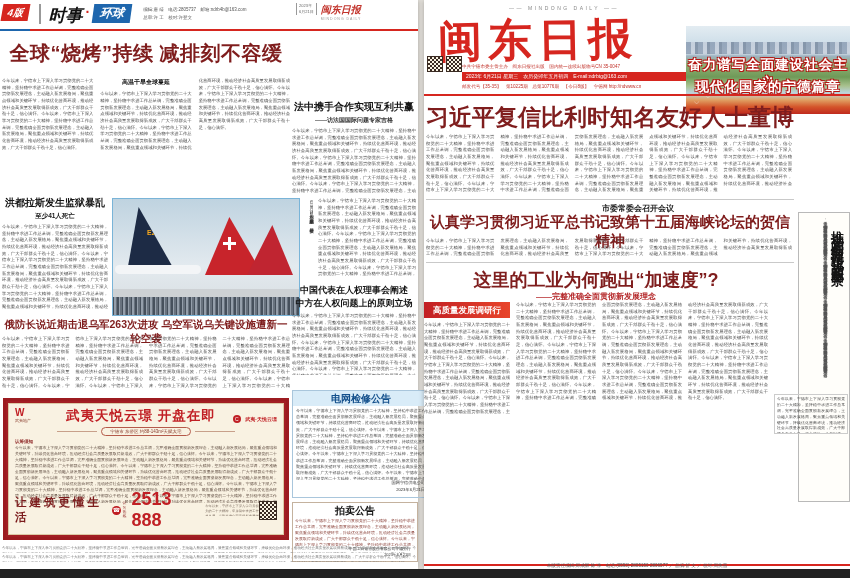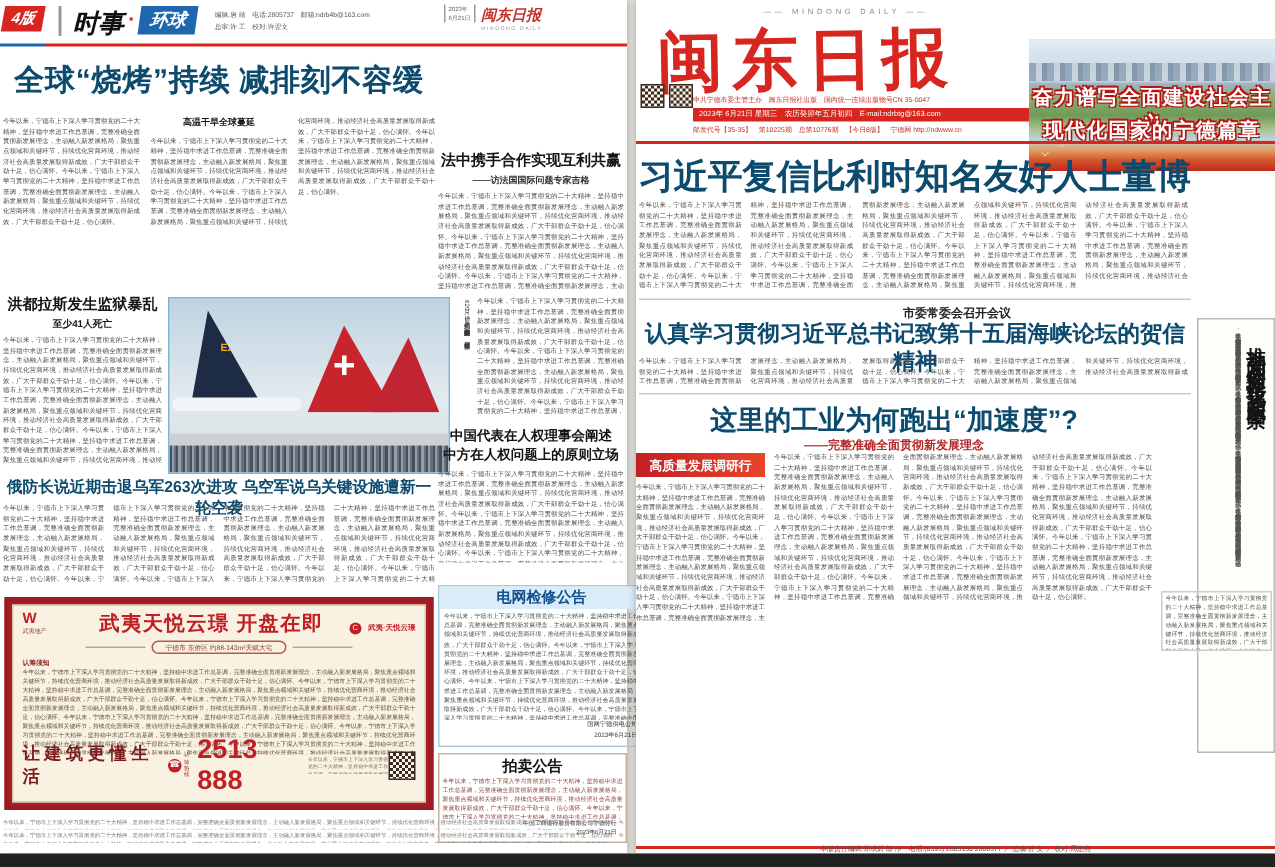--- a/index.html
+++ b/index.html
@@ -4,21 +4,21 @@
 <style>
   html,body{margin:0;padding:0;}
   body{width:850px;height:578px;background:#e7e4de;position:relative;overflow:hidden;
        font-family:"Liberation Sans",sans-serif;-webkit-font-smoothing:antialiased;}
   .abs{position:absolute;}
   .page{position:absolute;top:0;background:#fff;box-shadow:0 0 5px rgba(0,0,0,.3);}
   #pageL{left:0;width:418px;height:569px;}
   #pageR{left:424px;width:426px;height:569px;}
   .f{font-size:4.3px;line-height:1.55;color:#4a4a4a;text-align:justify;overflow:hidden;word-break:break-all;}
   .vf{writing-mode:vertical-rl;font-size:3.9px;line-height:1.6;color:#555;overflow:hidden;word-break:break-all;}
-  .hl{color:#0c4a6e;font-weight:bold;}
+  .hl{color:#7f1d1d;font-weight:bold;}
   .ctr{text-align:center;}
   
   .lp-badge{display:inline-block;background:#d6261f;color:#fff;font-weight:bold;font-style:italic;
             font-size:10px;line-height:17px;width:27px;text-align:center;transform:skewX(-10deg);}
   .sec-main{font-size:17px;font-weight:bold;font-style:italic;color:#111;}
   .sec-sub{background:#1e66ad;color:#fff;font-weight:bold;font-style:italic;font-size:12px;
            padding:1px 7px;transform:skewX(-8deg);display:inline-block;}
   .meta{font-size:4.5px;color:#555;line-height:1.7;}
   .rule-red{height:2px;background:#d6261f;}
   .rule-blue{height:2px;background:#1e66ad;}

